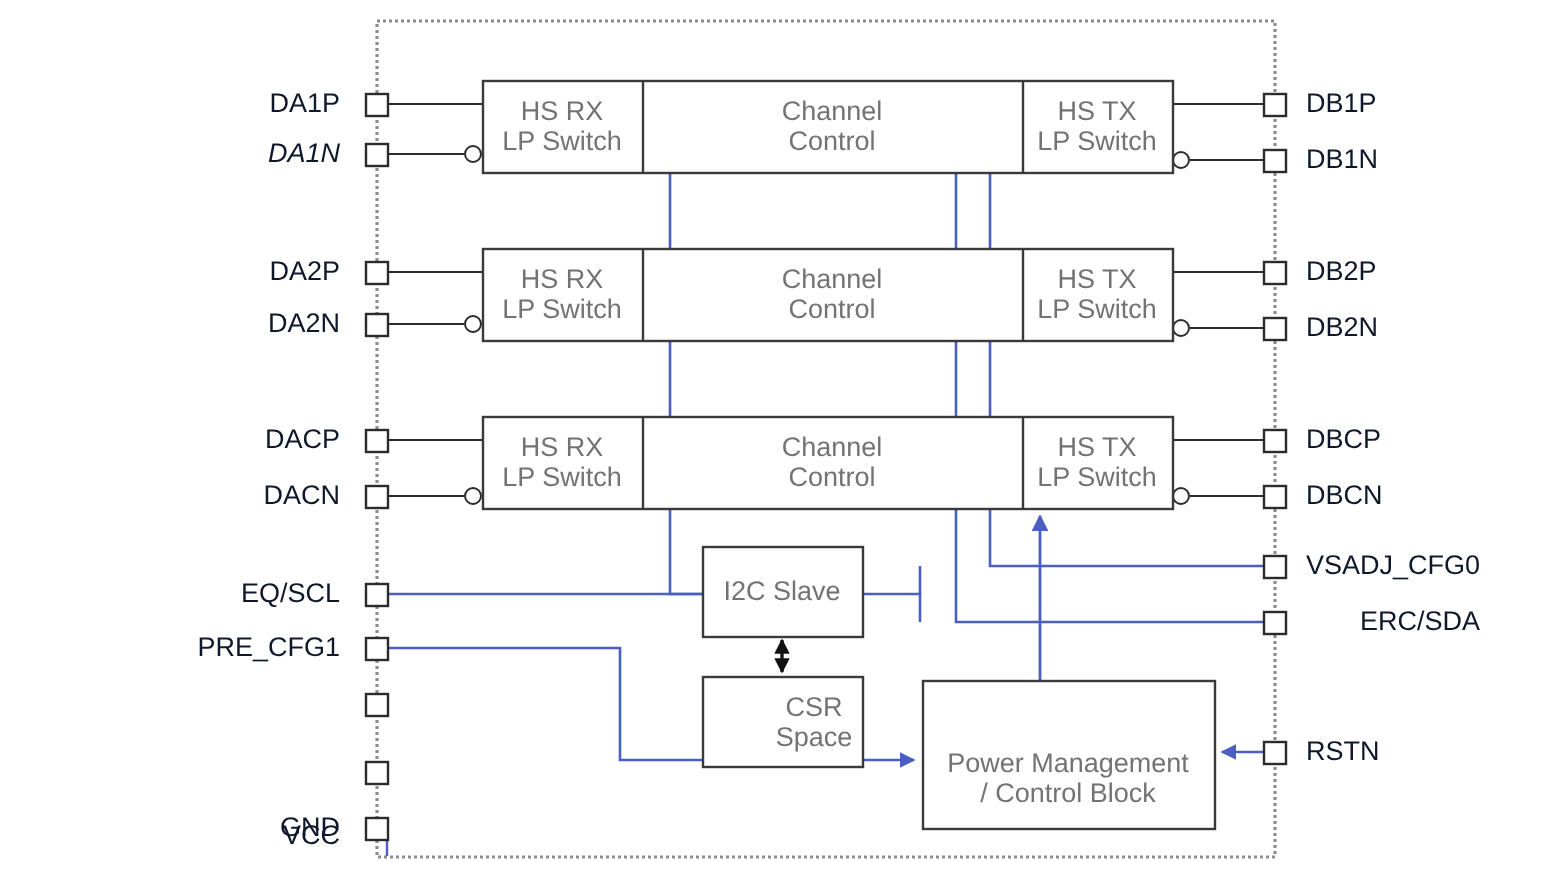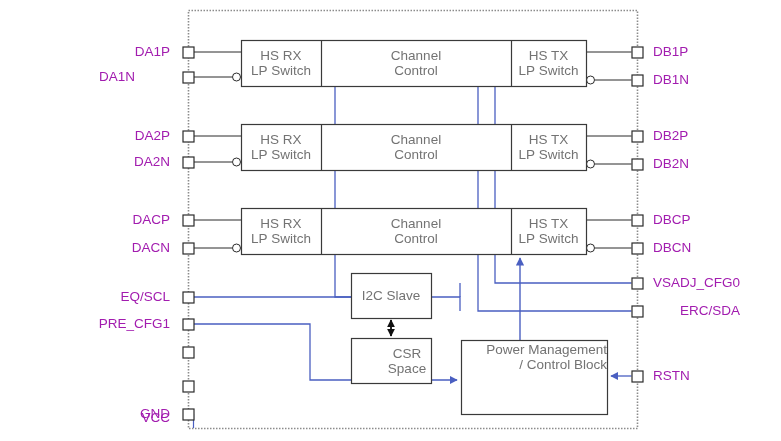--- a/index.html
+++ b/index.html
@@ -1,20 +1,20 @@
 <!DOCTYPE html>
 <html><head>
 <meta charset="utf-8">
 <title>Block Diagram</title>
 <style>
   html,body{margin:0;padding:0;background:#ffffff;}
   body{font-family:"Liberation Sans","DejaVu Sans",sans-serif;}
   #canvas{position:relative;width:781px;height:441px;background:#ffffff;overflow:hidden;}
   #canvas svg{position:absolute;left:0;top:0;width:781px;height:441px;}
-  .lbl{position:absolute;font-size:13.5px;color:#a21caf;white-space:nowrap;line-height:1;}
+  .lbl{position:absolute;font-size:13.5px;color:#0f172a;white-space:nowrap;line-height:1;}
   .lbl-r{text-align:right;}
   .blk-txt{position:absolute;font-size:13.5px;color:#737373;text-align:center;line-height:15px;white-space:pre-line;}
 </style>
 </head>
 <body>
 
 <div id="canvas">
 
   <svg id="wires" xmlns="http://www.w3.org/2000/svg">
     <defs>
@@ -119,24 +119,24 @@
 LP Switch</div>
       <div class="blk-txt" style="left: 241px; width: 80px; top: 216px;">HS RX
 LP Switch</div>
       <div class="blk-txt" style="left: 321px; width: 190px; top: 216px;">Channel
 Control</div>
       <div class="blk-txt" style="left: 511px; width: 75px; top: 216px;">HS TX
 LP Switch</div>
       <div class="blk-txt" style="left: 351px; width: 80px; top: 288px;">I2C Slave</div>
       <div class="blk-txt" style="left: 351px; width: 80px; top: 345.5px; padding-left: 16px;">CSR
 Space</div>
-      <div class="blk-txt" style="left: 461px; width: 146px; top: 342px; text-align: right;">Power Management
+      <div class="blk-txt" style="left: 461px; width: 146px; top: 374px;">Power Management
 / Control Block</div>
       <div class="lbl lbl-r" style="top: 45px; right: 611px;">DA1P</div>
-      <div class="lbl lbl-r" style="top: 70px; right: 646px;">DA1N</div>
+      <div class="lbl lbl-r" style="top: 70px; right: 611px; font-style: italic;">DA1N</div>
       <div class="lbl lbl-r" style="top: 129px; right: 611px;">DA2P</div>
       <div class="lbl lbl-r" style="top: 155px; right: 611px;">DA2N</div>
       <div class="lbl lbl-r" style="top: 213px; right: 611px;">DACP</div>
       <div class="lbl lbl-r" style="top: 241px; right: 611px; padding-left: 42px;">DACN</div>
       <div class="lbl lbl-r" style="top: 290px; right: 611px;">EQ/SCL</div>
       <div class="lbl lbl-r" style="top: 317px; right: 611px;">PRE_CFG1</div>
       <div class="lbl lbl-r" style="top: 379px; right: 611px; margin-top: 32px;">VCC</div>
       <div class="lbl lbl-r" style="top: 407px; right: 611px;">GND</div>
       <div class="lbl " style="top: 45px; left: 653px;">DB1P</div>
       <div class="lbl " style="top: 73px; left: 653px;">DB1N</div>

